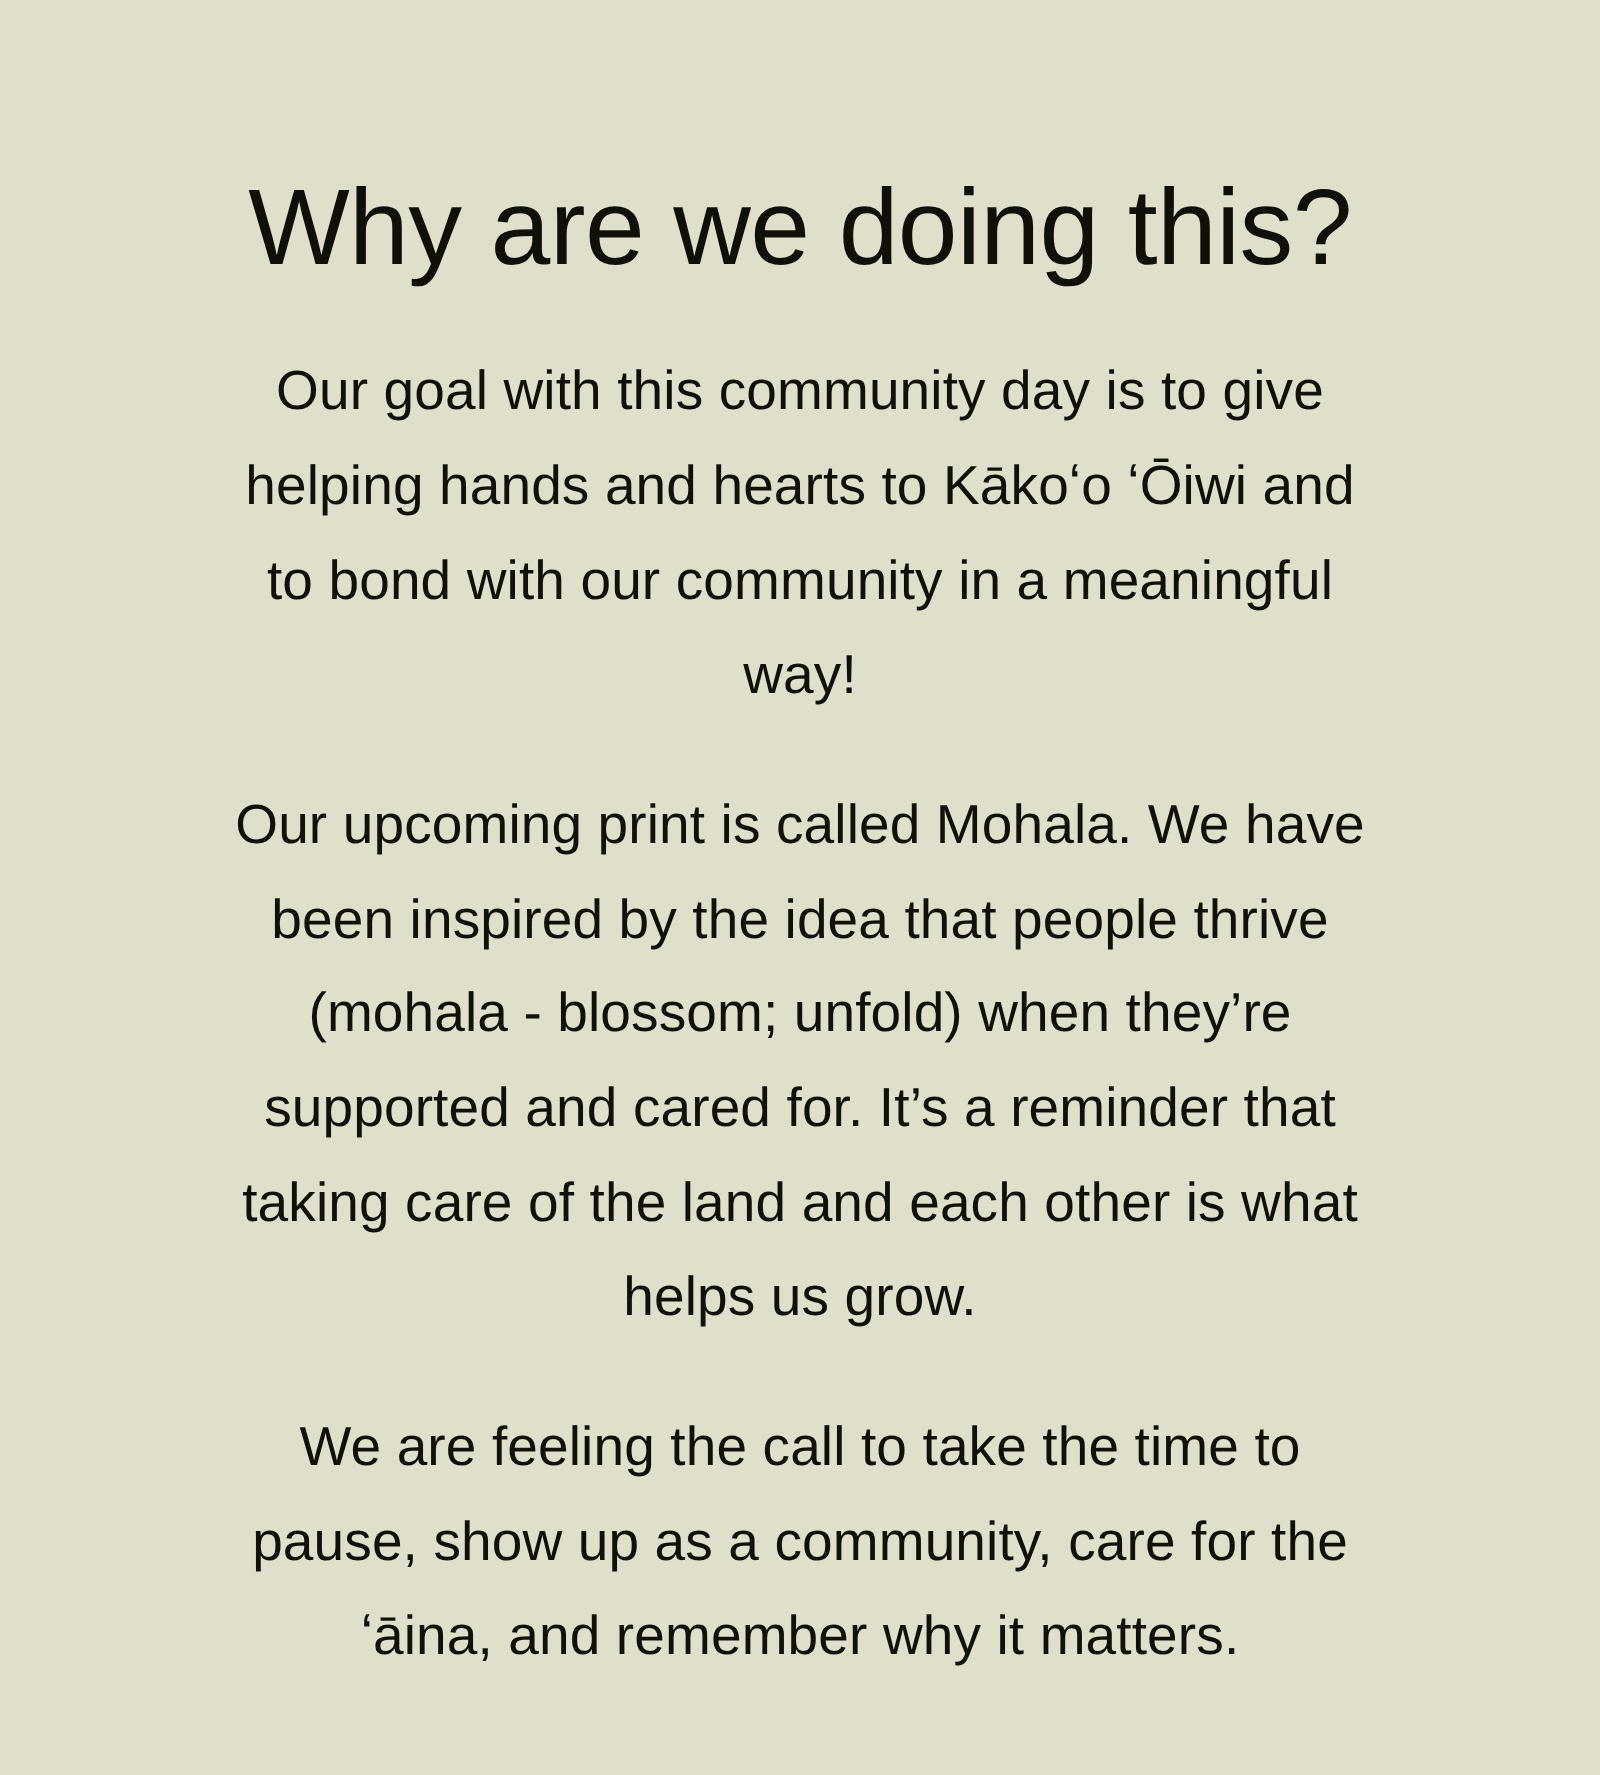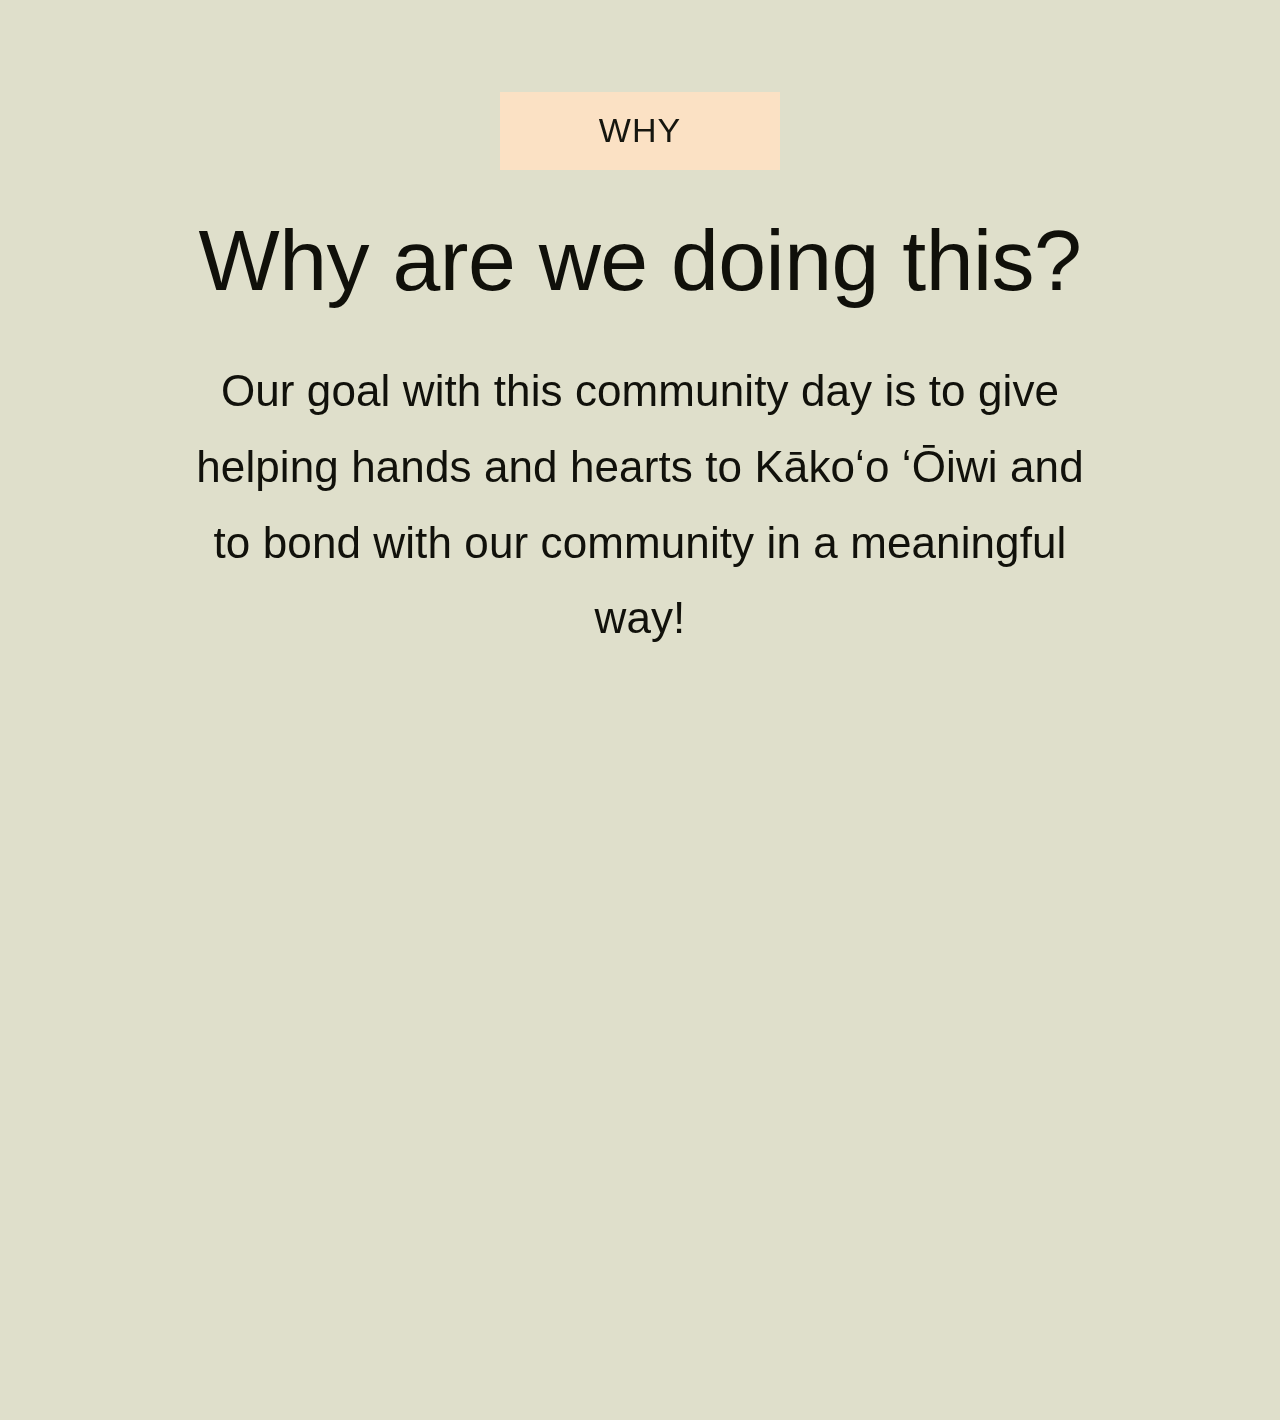--- a/index.html
+++ b/index.html
@@ -57,21 +57,22 @@
   }
   .para + .para {
     margin-top: 44px;
   }
 </style>
 </head>
 <body>
 
 <div class="page">
 
-  <div class="eyebrow-badge">WHY</div>
 
   <h1 class="headline">Why are we doing this?</h1>
 
   <div class="body-block">
     <p class="para">Our goal with this community day is to give helping hands and hearts to Kākoʻo ʻŌiwi and to bond with our community in a meaningful way!</p>
+    <p class="para">Our upcoming print is called Mohala. We have been inspired by the idea that people thrive (mohala - blossom; unfold) when they’re supported and cared for. It’s a reminder that taking care of the land and each other is what helps us grow.</p>
+    <p class="para">We are feeling the call to take the time to pause, show up as a community, care for the ʻāina, and remember why it matters.</p>
   </div>
 
 </div>
 
 </body></html>

